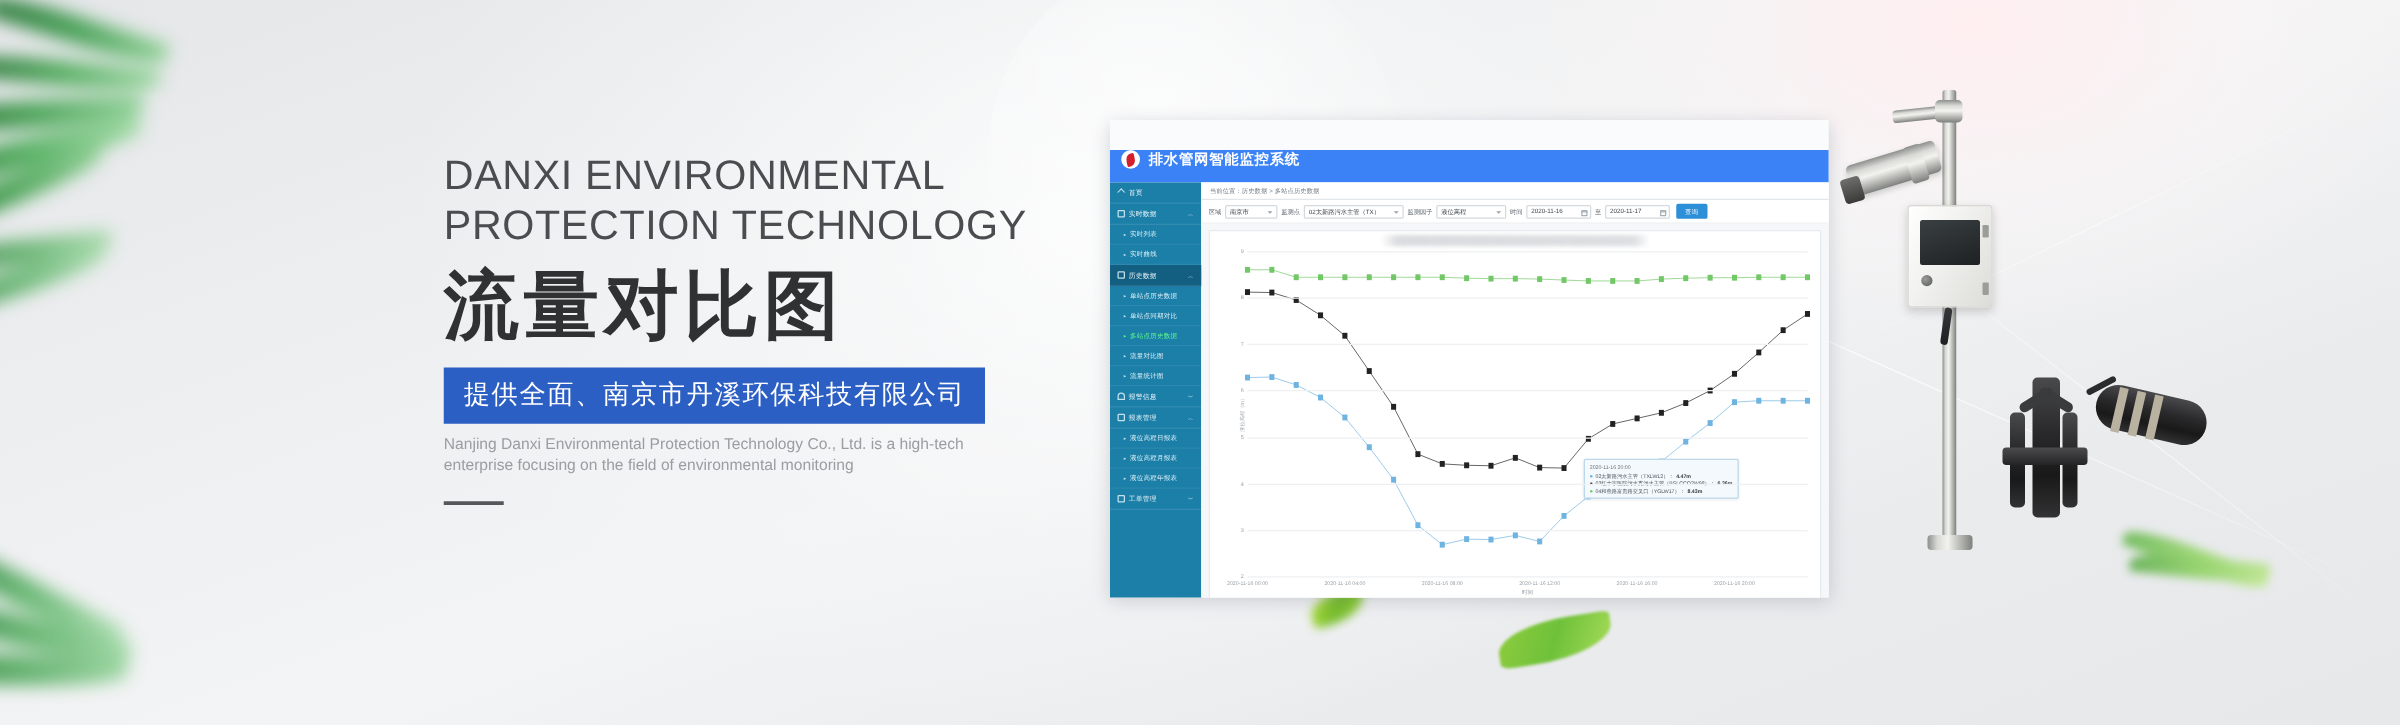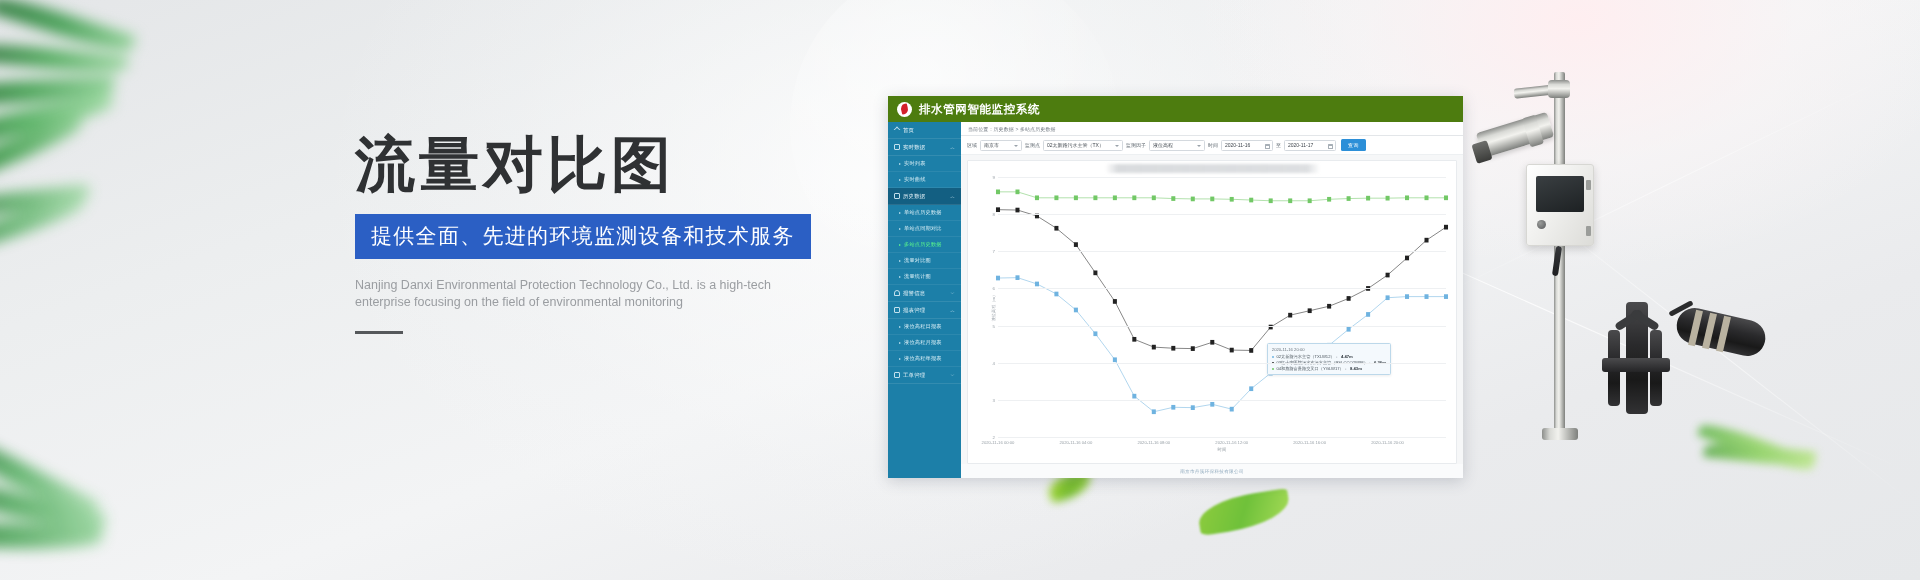--- a/index.html
+++ b/index.html
@@ -55,40 +55,40 @@
     color: #2f3133; font-weight: 700;
   }
   #tagline {
     display: inline-block; margin-top: 14px;
     background: #2b5fc4; color: #fff;
     font-size: 21px; line-height: 21px; letter-spacing: 1.3px;
     padding: 11px 16px 13px 16px;
     white-space: nowrap;
   }
   #eng-desc {
-    margin-top: 18px; width: 470px;
+    margin-top: 8px; width: 470px;
     font-size: 12.5px; line-height: 17px; color: #9a9da1; font-weight: 400;
   }
   #motto {
     margin-top: 18px; font-size: 24px; letter-spacing: 2px; color: #45484b; font-weight: 400;
   }
   #rule { margin-top: 20px; width: 48px; height: 3px; background: #55585b; }
 
   
   #app {
     position: absolute; left: 888px; top: 96px; width: 575px; height: 382px;
     background: #fafbfc;
     box-shadow: 0 3px 14px rgba(60,70,85,0.22);
     overflow: hidden;
     font-size: 5.2px;
     color: #3a3f45;
   }
   #app-titlebar {
-    height: 26px; background: #4d7c0f;
-    display: flex; align-items: center; padding-left: 9px; gap: 7px;
+    height: 26px; background: #3b82f6;
+    display: flex; padding-left: 9px; gap: 7px; margin-top: 24px;
   }
   #app-logo {
     width: 15px; height: 15px; border-radius: 50%;
     background: #fff; position: relative; flex: none;
   }
   #app-logo::after {
     content: ""; position: absolute; left: 4px; top: 2.5px;
     width: 7px; height: 10px;
     background: #d3202a;
     border-radius: 60% 10% 60% 10%;
@@ -273,22 +273,24 @@
   <div class="leaf blur-lo" style="left:1198px; top:495px; width:92px; height:34px;">
     <div style="width:100%;height:100%;border-radius:64% 8% 70% 12%;
                 background:linear-gradient(115deg,#8fcc3e,#6fc13a,#a8dc58); transform:rotate(-9deg);"></div>
   </div>
   <div class="leaf blur-md" style="left:1700px; top:410px; width:130px; height:60px; opacity:.8;">
     <div class="blade" style="left:0;top:8px;width:120px;height:18px;transform:rotate(20deg);background:linear-gradient(90deg,#59b241,#8fd45c,#bde98a);"></div>
     <div class="blade" style="left:4px;top:30px;width:112px;height:17px;transform:rotate(6deg);background:linear-gradient(90deg,#4ea63a,#84cf52,#b5e47e);"></div>
   </div>
 
   <div id="copy">
+    <div id="eng-title">DANXI ENVIRONMENTAL
+PROTECTION TECHNOLOGY</div>
     <div id="cn-title">流量对比图</div>
-    <div id="tagline">提供全面、先进的环境监测设备和技术服务</div>
+    <div id="tagline">提供全面、南京市丹溪环保科技有限公司</div>
     <div id="eng-desc">Nanjing Danxi Environmental Protection Technology Co., Ltd. is a high-tech enterprise focusing on the field of environmental monitoring</div>
     <div id="rule"></div>
   </div>
 
   <div id="app">
 
     <div id="app-titlebar">
       <div id="app-logo"></div>
       <div id="app-title">排水管网智能监控系统</div>
     </div>

